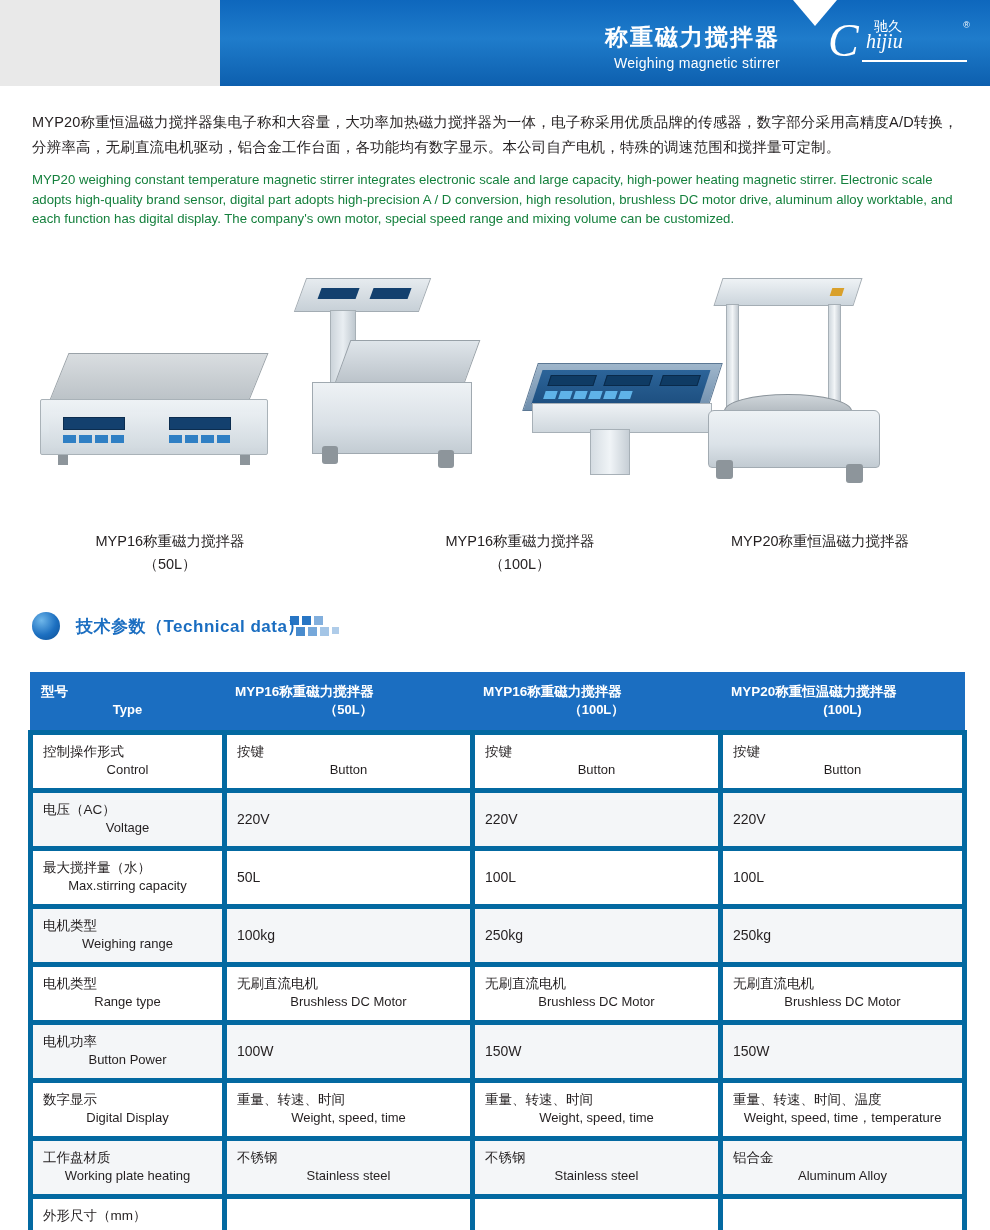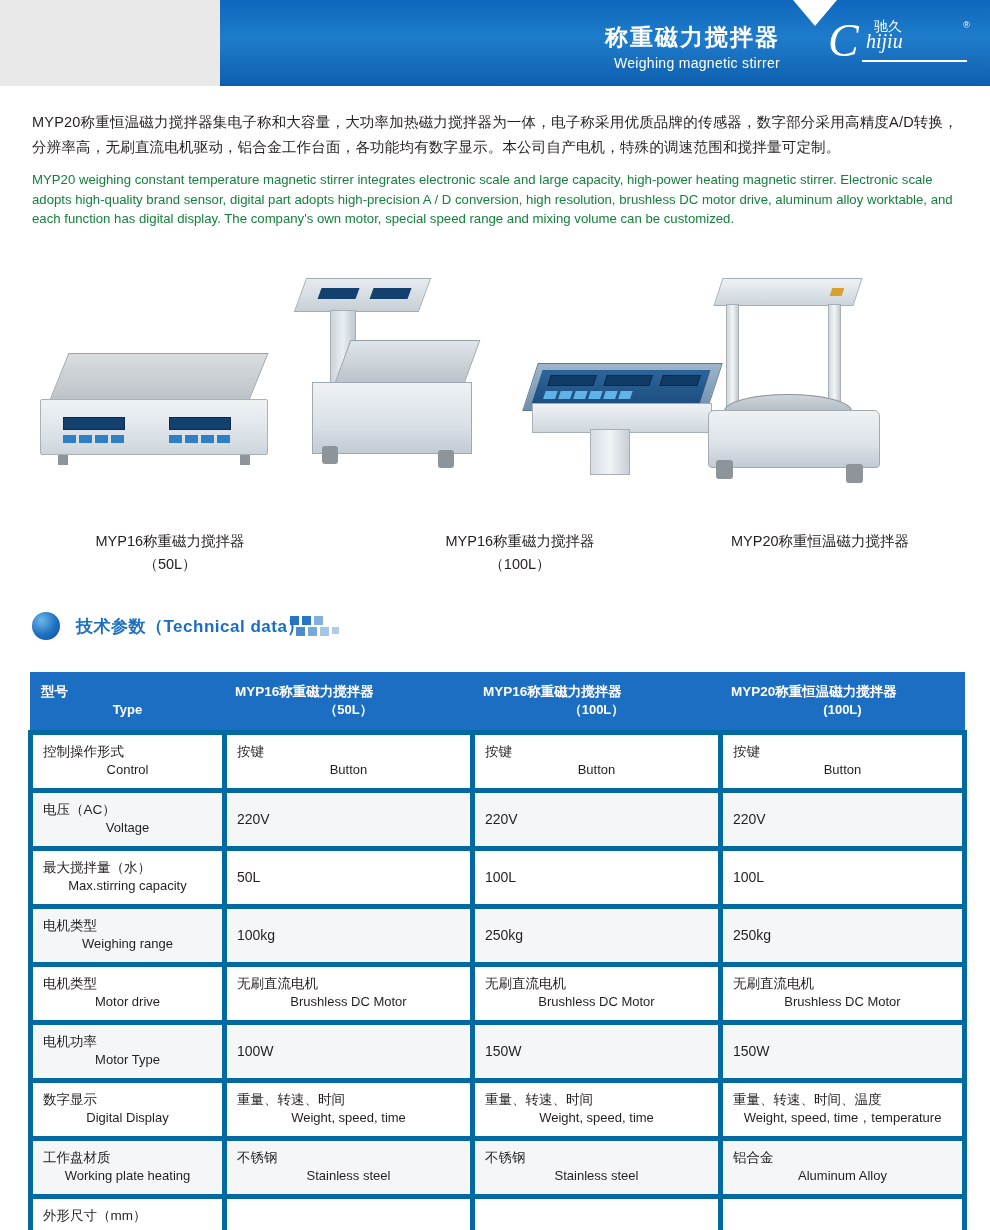--- a/index.html
+++ b/index.html
@@ -537,39 +537,39 @@
       <td>
           <span class="val">250kg</span>
         </td>
       <td>
           <span class="val">250kg</span>
         </td>
     </tr>
     <tr>
       <td>
         <span class="cn">电机类型</span>
-        <span class="en">Motor drive</span>
+        <span class="en">Range type</span>
       </td>
       <td>
         <span class="cn">无刷直流电机</span>
         <span class="en">Brushless DC Motor</span>
       </td>
       <td>
         <span class="cn">无刷直流电机</span>
         <span class="en">Brushless DC Motor</span>
       </td>
       <td>
         <span class="cn">无刷直流电机</span>
         <span class="en">Brushless DC Motor</span>
       </td>
     </tr>
     <tr>
       <td>
         <span class="cn">电机功率</span>
-        <span class="en">Motor Type</span>
+        <span class="en">Button Power</span>
       </td>
       <td>
           <span class="val">100W</span>
         </td>
       <td>
           <span class="val">150W</span>
         </td>
       <td>
           <span class="val">150W</span>
         </td>

